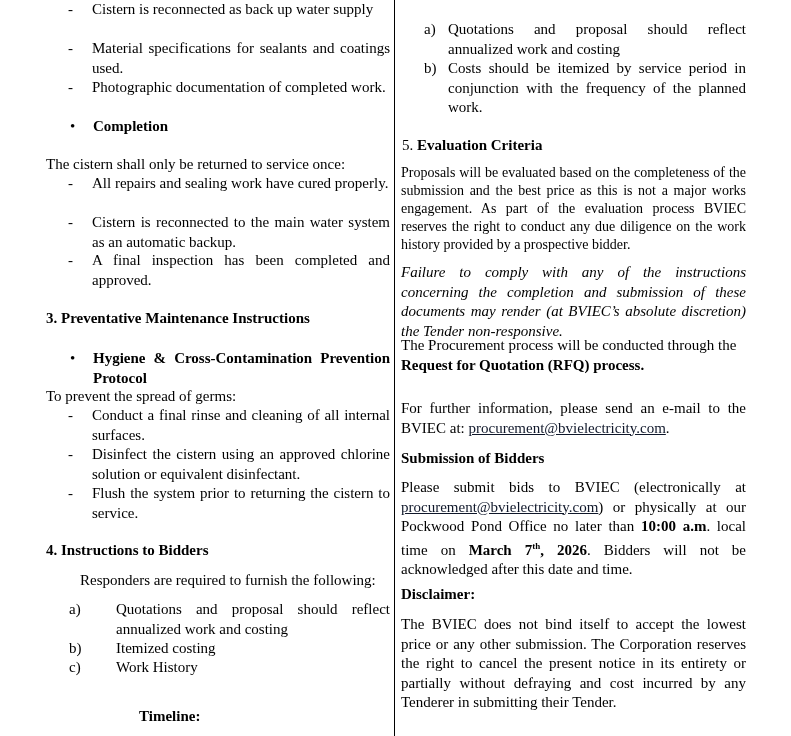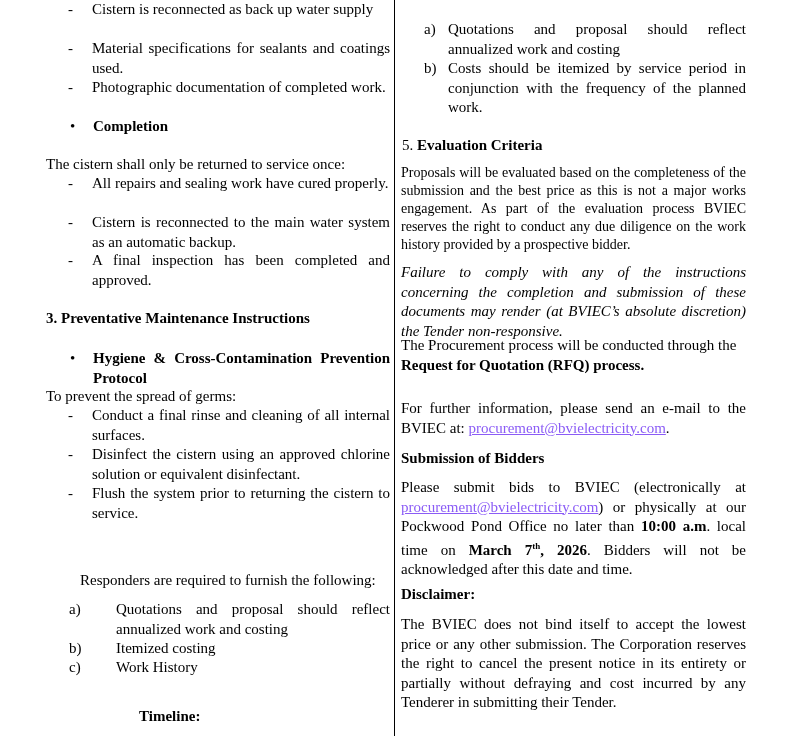--- a/index.html
+++ b/index.html
@@ -11,21 +11,21 @@
   .col-left { position: absolute; left: 0; top: 0; width: 390px; height: 736px; }
   .col-right { position: absolute; left: 397px; top: 0; width: 349px; height: 736px; }
   .divider { position: absolute; left: 394px; top: 0; width: 1px; height: 736px; background: #000; }
 
   .abs { position: absolute; }
   .dash-item { position: absolute; left: 92px; width: 298px; text-align: justify; text-align-last: left; }
   .dash-item .dash { position: absolute; left: -24px; top: 0; }
   .bold { font-weight: bold; }
   .u { }
   .just { text-align: justify; }
-  a.link { color: #8b5cf6; text-decoration: underline; }
+  a.link { color: #0f172a; text-decoration: underline; }
   .italic { font-style: italic; }
   .bullet { position: absolute; left: 70px; }
   .sm { font-size: 14px; line-height: 18px; }
 </style>
 </head>
 <body>
 
 <div class="divider"></div>
 
 <div class="col-left">
@@ -74,20 +74,21 @@
   </div>
   <div class="dash-item" style="top:445px;">
     <span class="dash">-</span>
     <span>Disinfect the cistern using an approved chlorine solution or equivalent disinfectant.</span>
   </div>
   <div class="dash-item" style="top:484px;">
     <span class="dash">-</span>
     <span>Flush the system prior to returning the cistern to service.</span>
   </div>
 
+  <div class="abs bold u" style="left:46px; top:541px;">4. Instructions to Bidders</div>
 
   <div class="abs" style="left:46px; top:571px;margin-left:34px;">Responders are required to furnish the following:</div>
 
   <div class="abs" style="left:69px; top:600px;">a)</div>
   <div class="abs just" style="left:116px; top:600px; width:274px; text-align-last:left;">Quotations and proposal should reflect annualized work and costing</div>
 
   <div class="abs" style="left:69px; top:639px;">b)</div>
   <div class="abs" style="left:116px; top:639px;">Itemized costing</div>
 
   <div class="abs" style="left:69px; top:658px;">c)</div>

